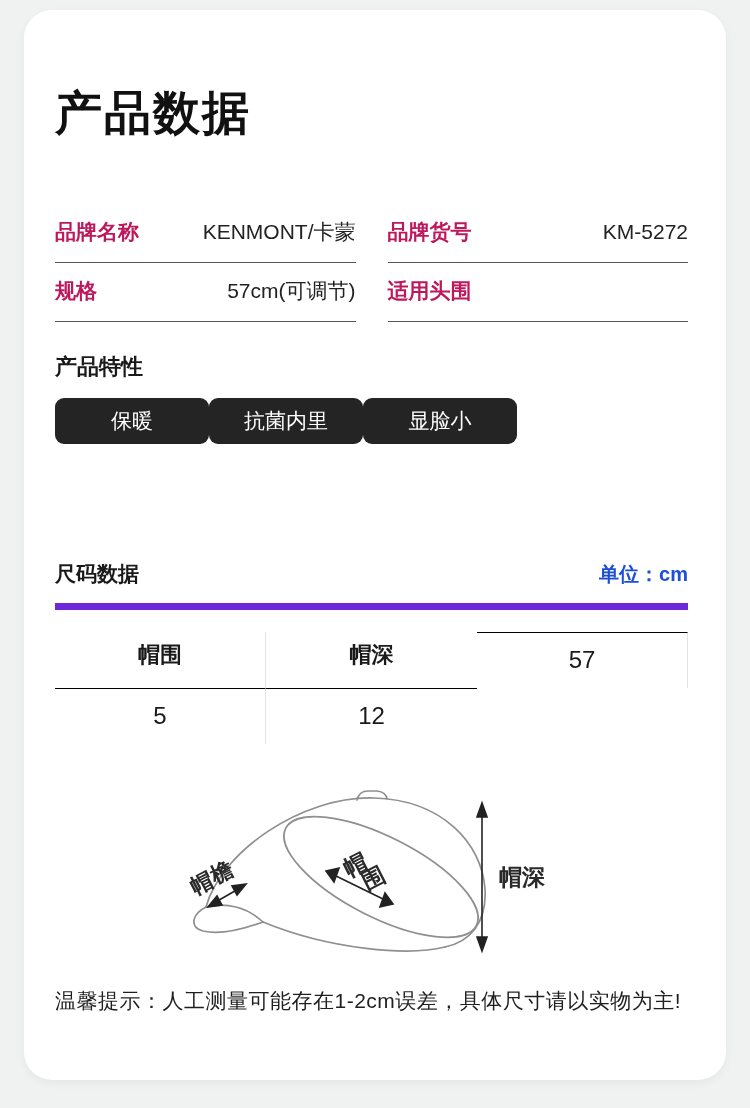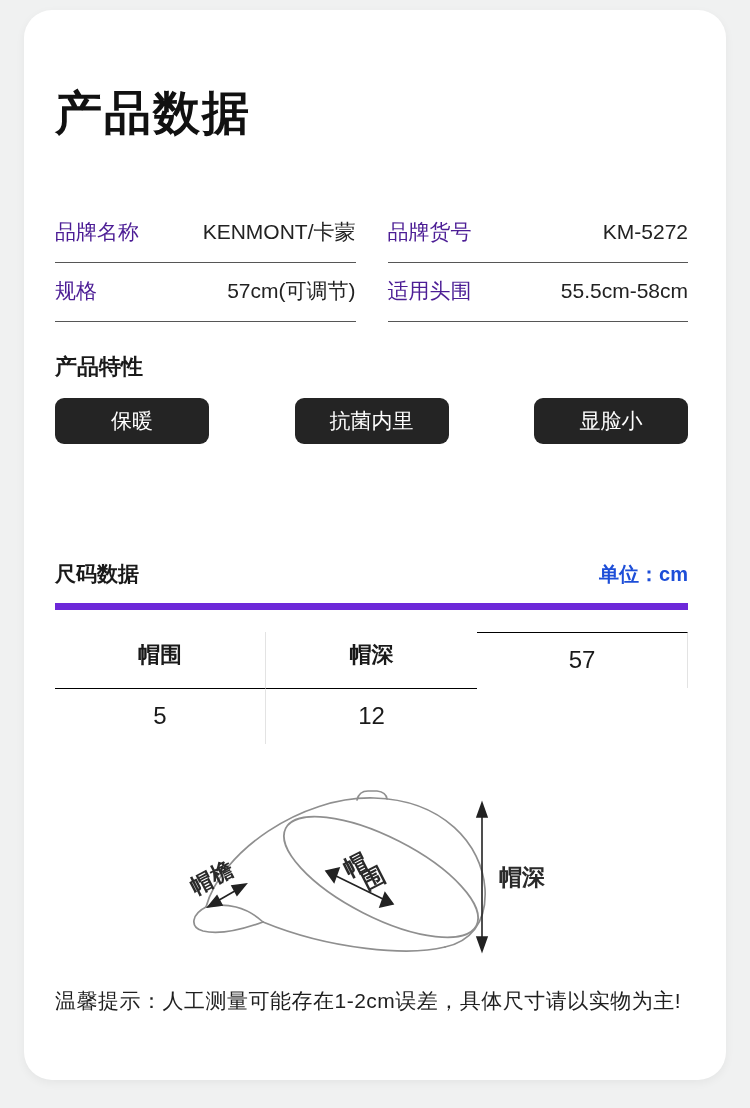--- a/index.html
+++ b/index.html
@@ -35,33 +35,33 @@
   }
   .spec-row {
     display: flex;
     justify-content: space-between;
     align-items: center;
     padding: 13px 0 15px 0;
     border-bottom: 1px solid #565656;
     font-size: 21px;
     line-height: 30px;
   }
-  .spec-label { font-weight: 400; color: #4c1d95; white-space: nowrap; }
+  .spec-label { font-weight: 700; color: #be185d; white-space: nowrap; }
   .spec-value { font-weight: 400; color: #222; white-space: nowrap; }
   
   .features-heading {
     margin-top: 30px;
     font-size: 22px;
     font-weight: 700;
     line-height: 30px;
   }
   .features-row {
     margin-top: 16px;
     display: flex;
-    justify-content: space-between;
+    justify-content: flex-start;
   }
   .feature-tag {
     width: 154px;
     height: 46px;
     background: #242424;
     border-radius: 9px;
     color: #ffffff;
     font-size: 21px;
     display: flex;
     align-items: center;
@@ -133,21 +133,20 @@
     <div class="spec-row">
       <span class="spec-label">品牌货号</span>
       <span class="spec-value">KM-5272</span>
     </div>
     <div class="spec-row">
       <span class="spec-label">规格</span>
       <span class="spec-value">57cm(可调节)</span>
     </div>
     <div class="spec-row">
       <span class="spec-label">适用头围</span>
-      <span class="spec-value">55.5cm-58cm</span>
     </div>
   </div>
 
   <div class="features-heading">产品特性</div>
 
   <div class="features-row">
     <div class="feature-tag">保暖</div>
     <div class="feature-tag">抗菌内里</div>
     <div class="feature-tag">显脸小</div>
   </div>

